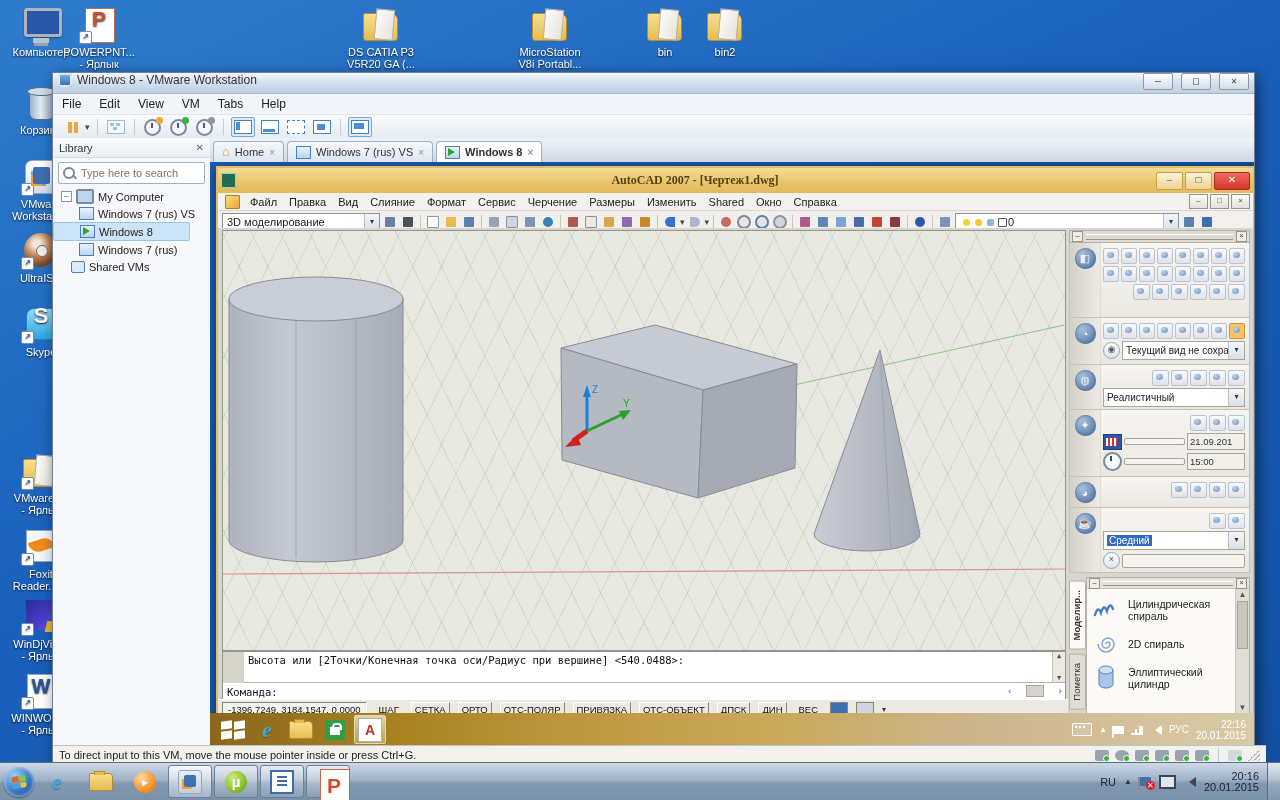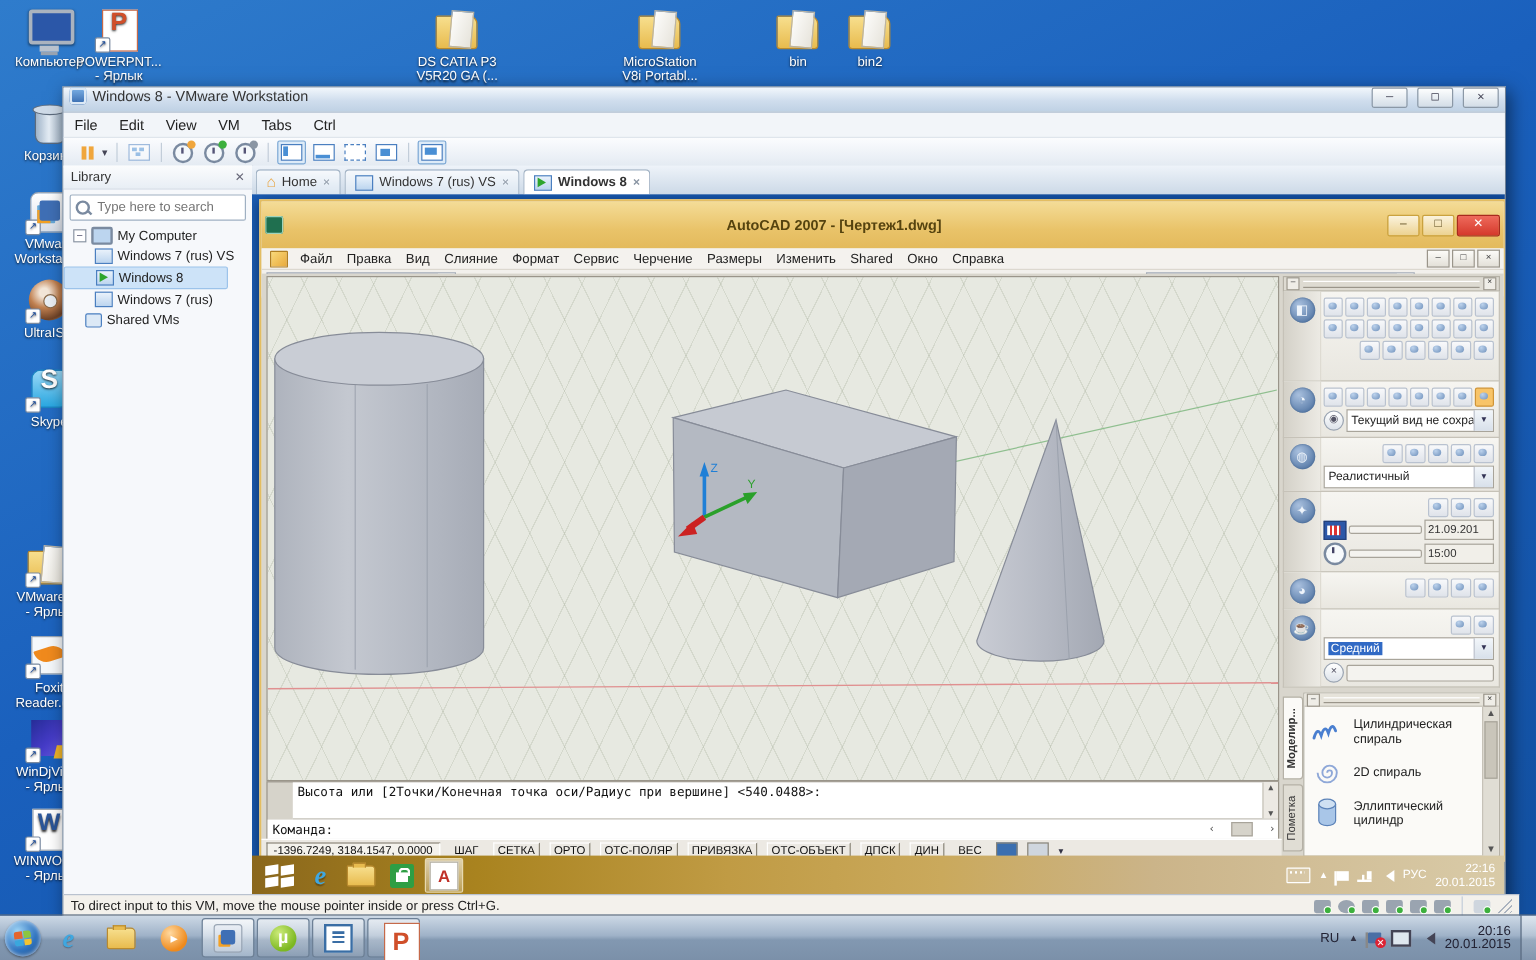--- a/index.html
+++ b/index.html
@@ -104,22 +104,22 @@
        background:linear-gradient(#f6f9fc,#dbe6f1);margin-right:3px;}
   .tab.active{background:#fff;font-weight:bold;}
   .tab .x{color:#8a95a3;font-size:10px;}
   .homeico{color:#e8a33d;font-size:13px;line-height:10px;}
   #vmscreen{position:absolute;left:0;top:24px;right:0;bottom:0;
        background:linear-gradient(120deg,#1a5cb4 0%,#12averror 0,#0f4a9c 100%);
        background:linear-gradient(120deg,#1a5cb4,#0f4a9c);overflow:hidden;}
   
   #acad{position:absolute;left:6px;top:4px;width:1035px;height:548px;background:#f0eeea;
        border:2px solid #e3bd62;box-shadow:0 2px 10px rgba(0,0,0,.45);}
-  .ac-title{height:39px;background:linear-gradient(#f4dc97,#e9c369 60%,#e3ba5c);display:flex;align-items:center;
-       padding:0 3px;font-size:12px;color:#4a3c18;}
+  .ac-title{height:25px;background:linear-gradient(#f4dc97,#e9c369 60%,#e3ba5c);display:flex;align-items:center;
+       padding:0 3px;font-size:12px;color:#4a3c18;font-family:Liberation Serif, serif;}
   .ac-appico{width:15px;height:15px;background:#1f6f4f;border-radius:2px;box-shadow:inset 0 0 0 1px #9fd4bc;}
   .ac-title .t{flex:1;text-align:center;font-weight:bold;color:#55430f;}
   .acbtn{width:25px;height:16px;border:1px solid #caa23f;border-radius:2px;background:linear-gradient(#fbf3dd,#ecd291);
        font-size:10px;line-height:14px;text-align:center;color:#5a4a1e;margin-left:2px;}
   .acbtn.close{background:linear-gradient(#ee6a5c,#d5392c);border-color:#a82a1e;color:#fff;width:34px;}
   .ac-menu{height:17px;display:flex;align-items:center;background:#f4f2ee;border-bottom:1px solid #dcd8cf;
        font-size:11px;color:#222;padding-left:3px;}
   .ac-menu .mi{padding:1px 6px;}
   .ac-menu .docico{width:13px;height:12px;background:linear-gradient(135deg,#f9d97a,#e8a93c);border:1px solid #b07f23;
        border-radius:1px;margin:0 4px;}
@@ -368,21 +368,21 @@
     <span class="wbtn">–</span>
     <span class="wbtn">□</span>
     <span class="wbtn">✕</span>
   </div>
   <div class="vmw-menu">
     <span>File</span>
     <span>Edit</span>
     <span>View</span>
     <span>VM</span>
     <span>Tabs</span>
-    <span>Ctrl</span>
+    <span>Help</span>
   </div>
   <div class="vmw-tools">
     <span class="vti">
         <i class="pausebars"></i>
       </span>
     <span class="caret">▾</span>
     <span class="sep"></span>
     <span class="vti">
         <span class="layico" style="opacity:.5">
           <i style="left:2px;top:2px;width:4px;height:3px"></i>

